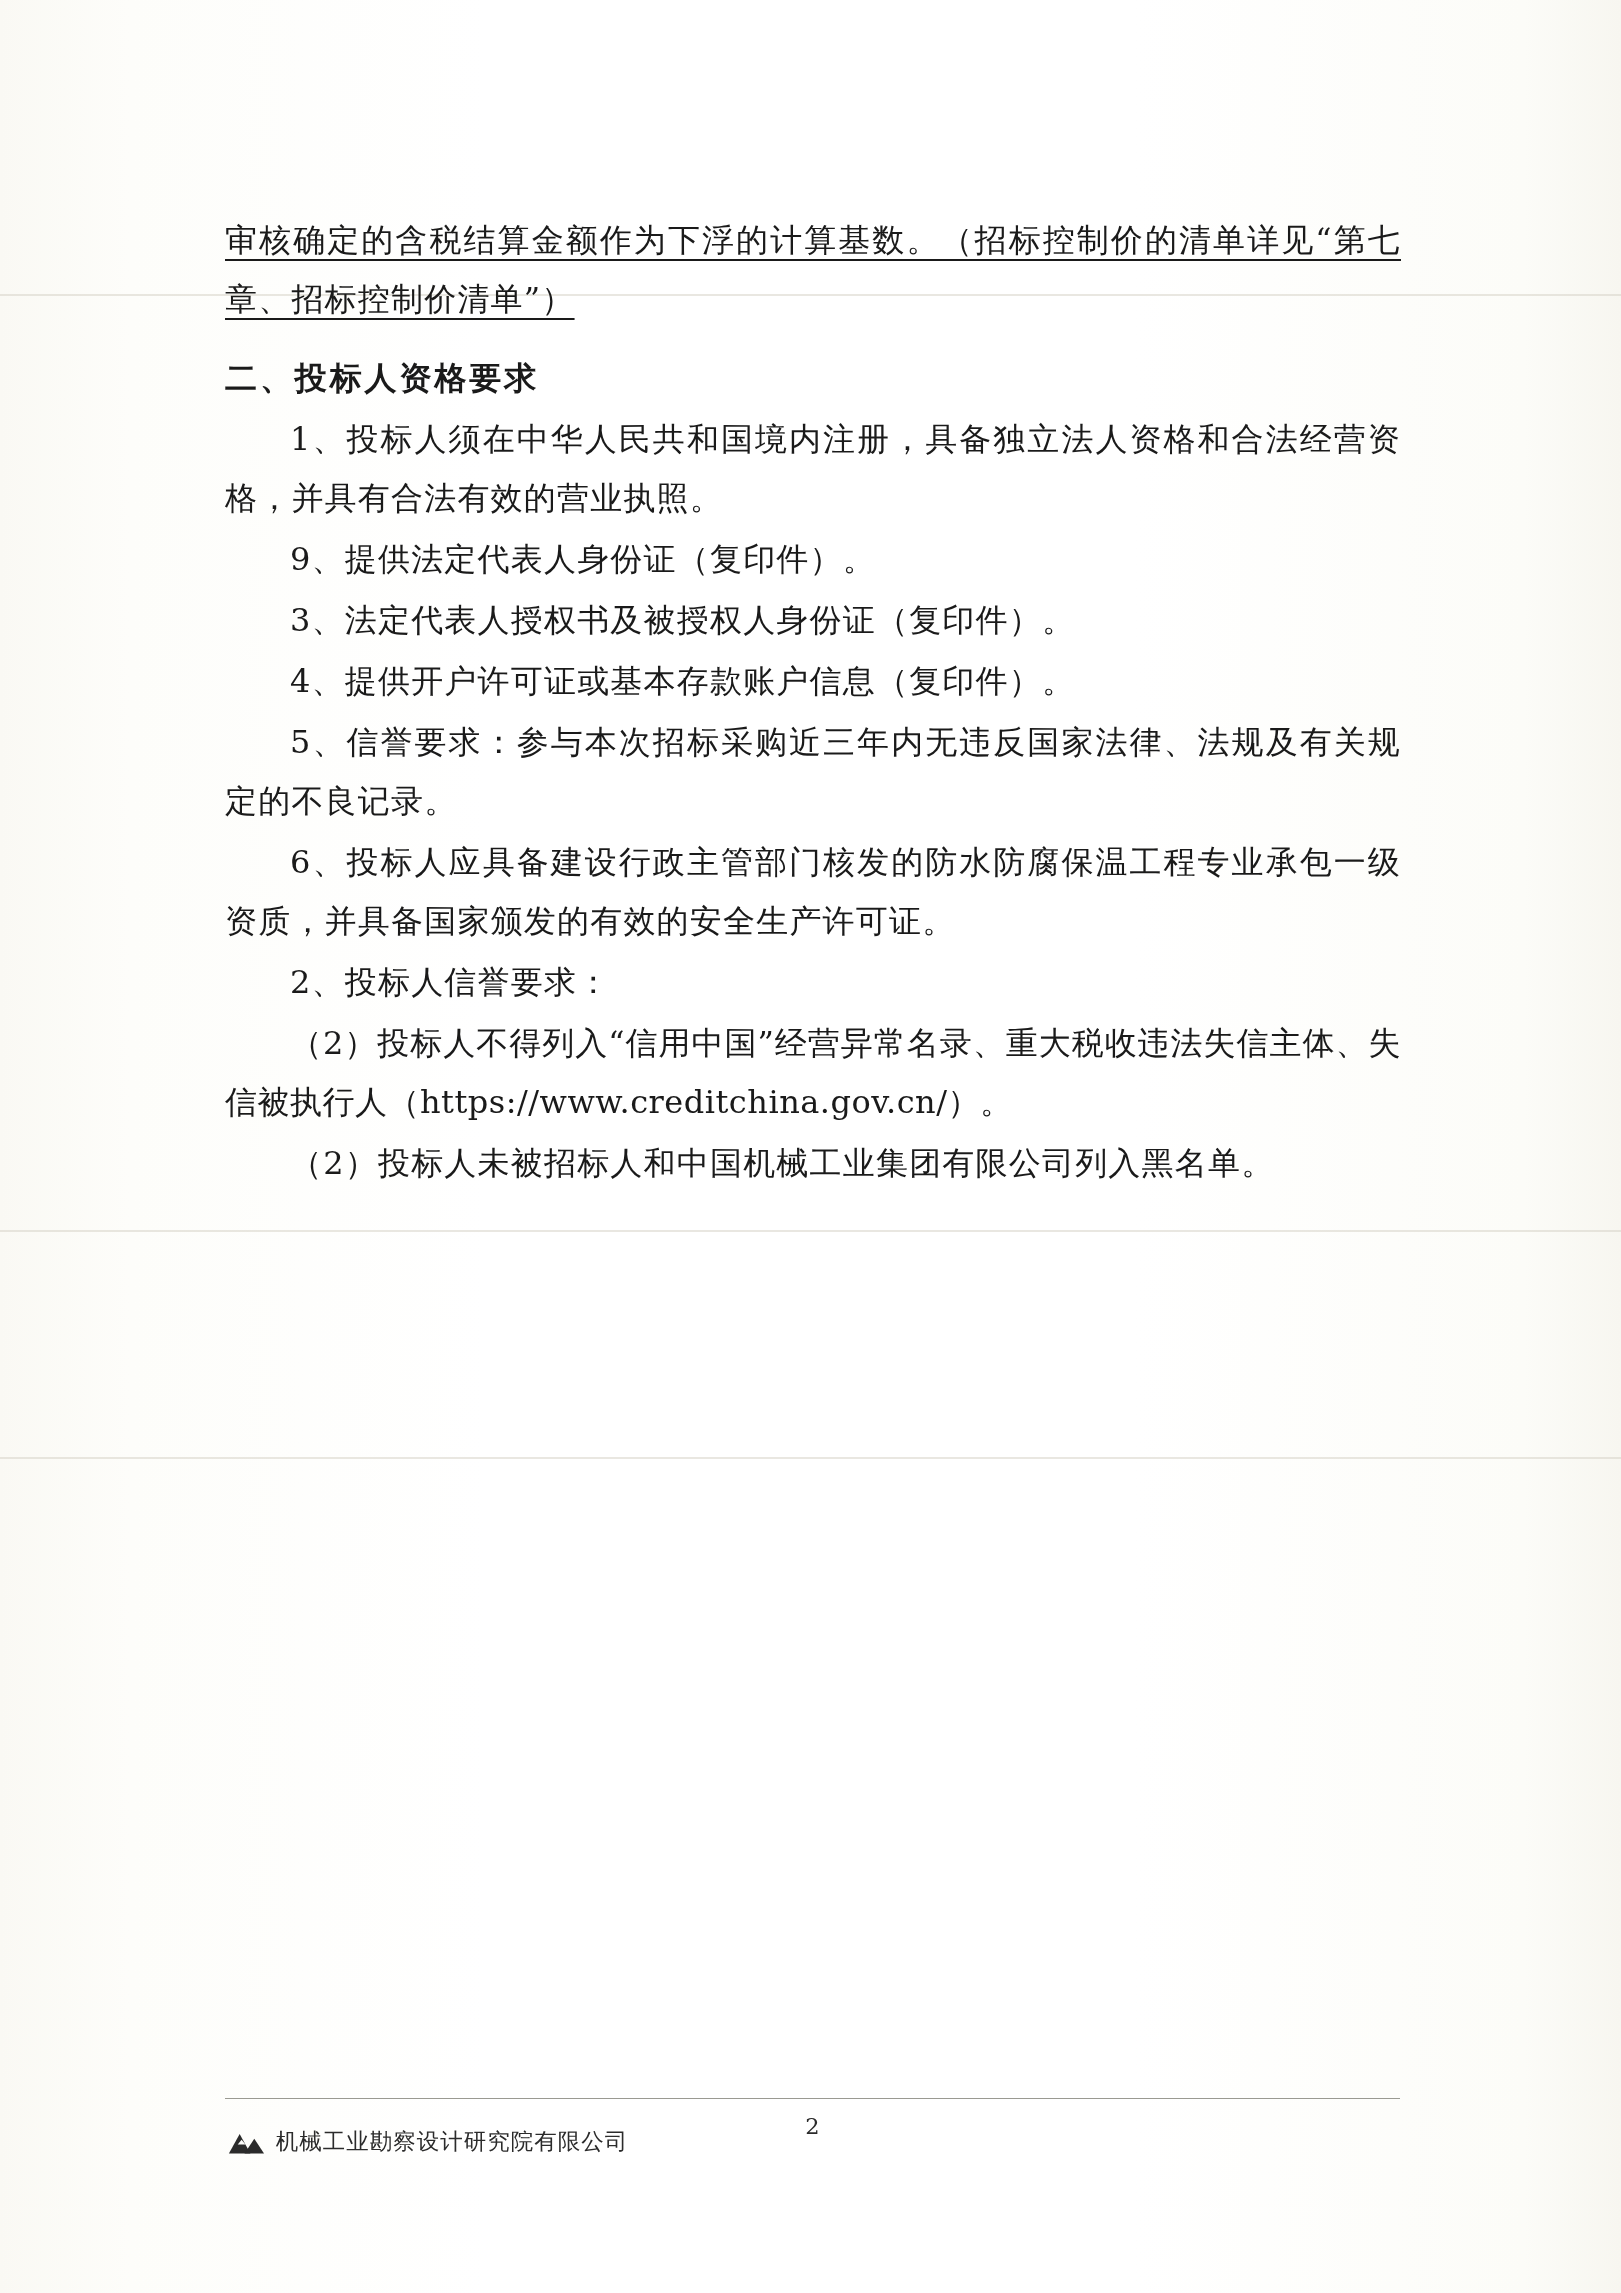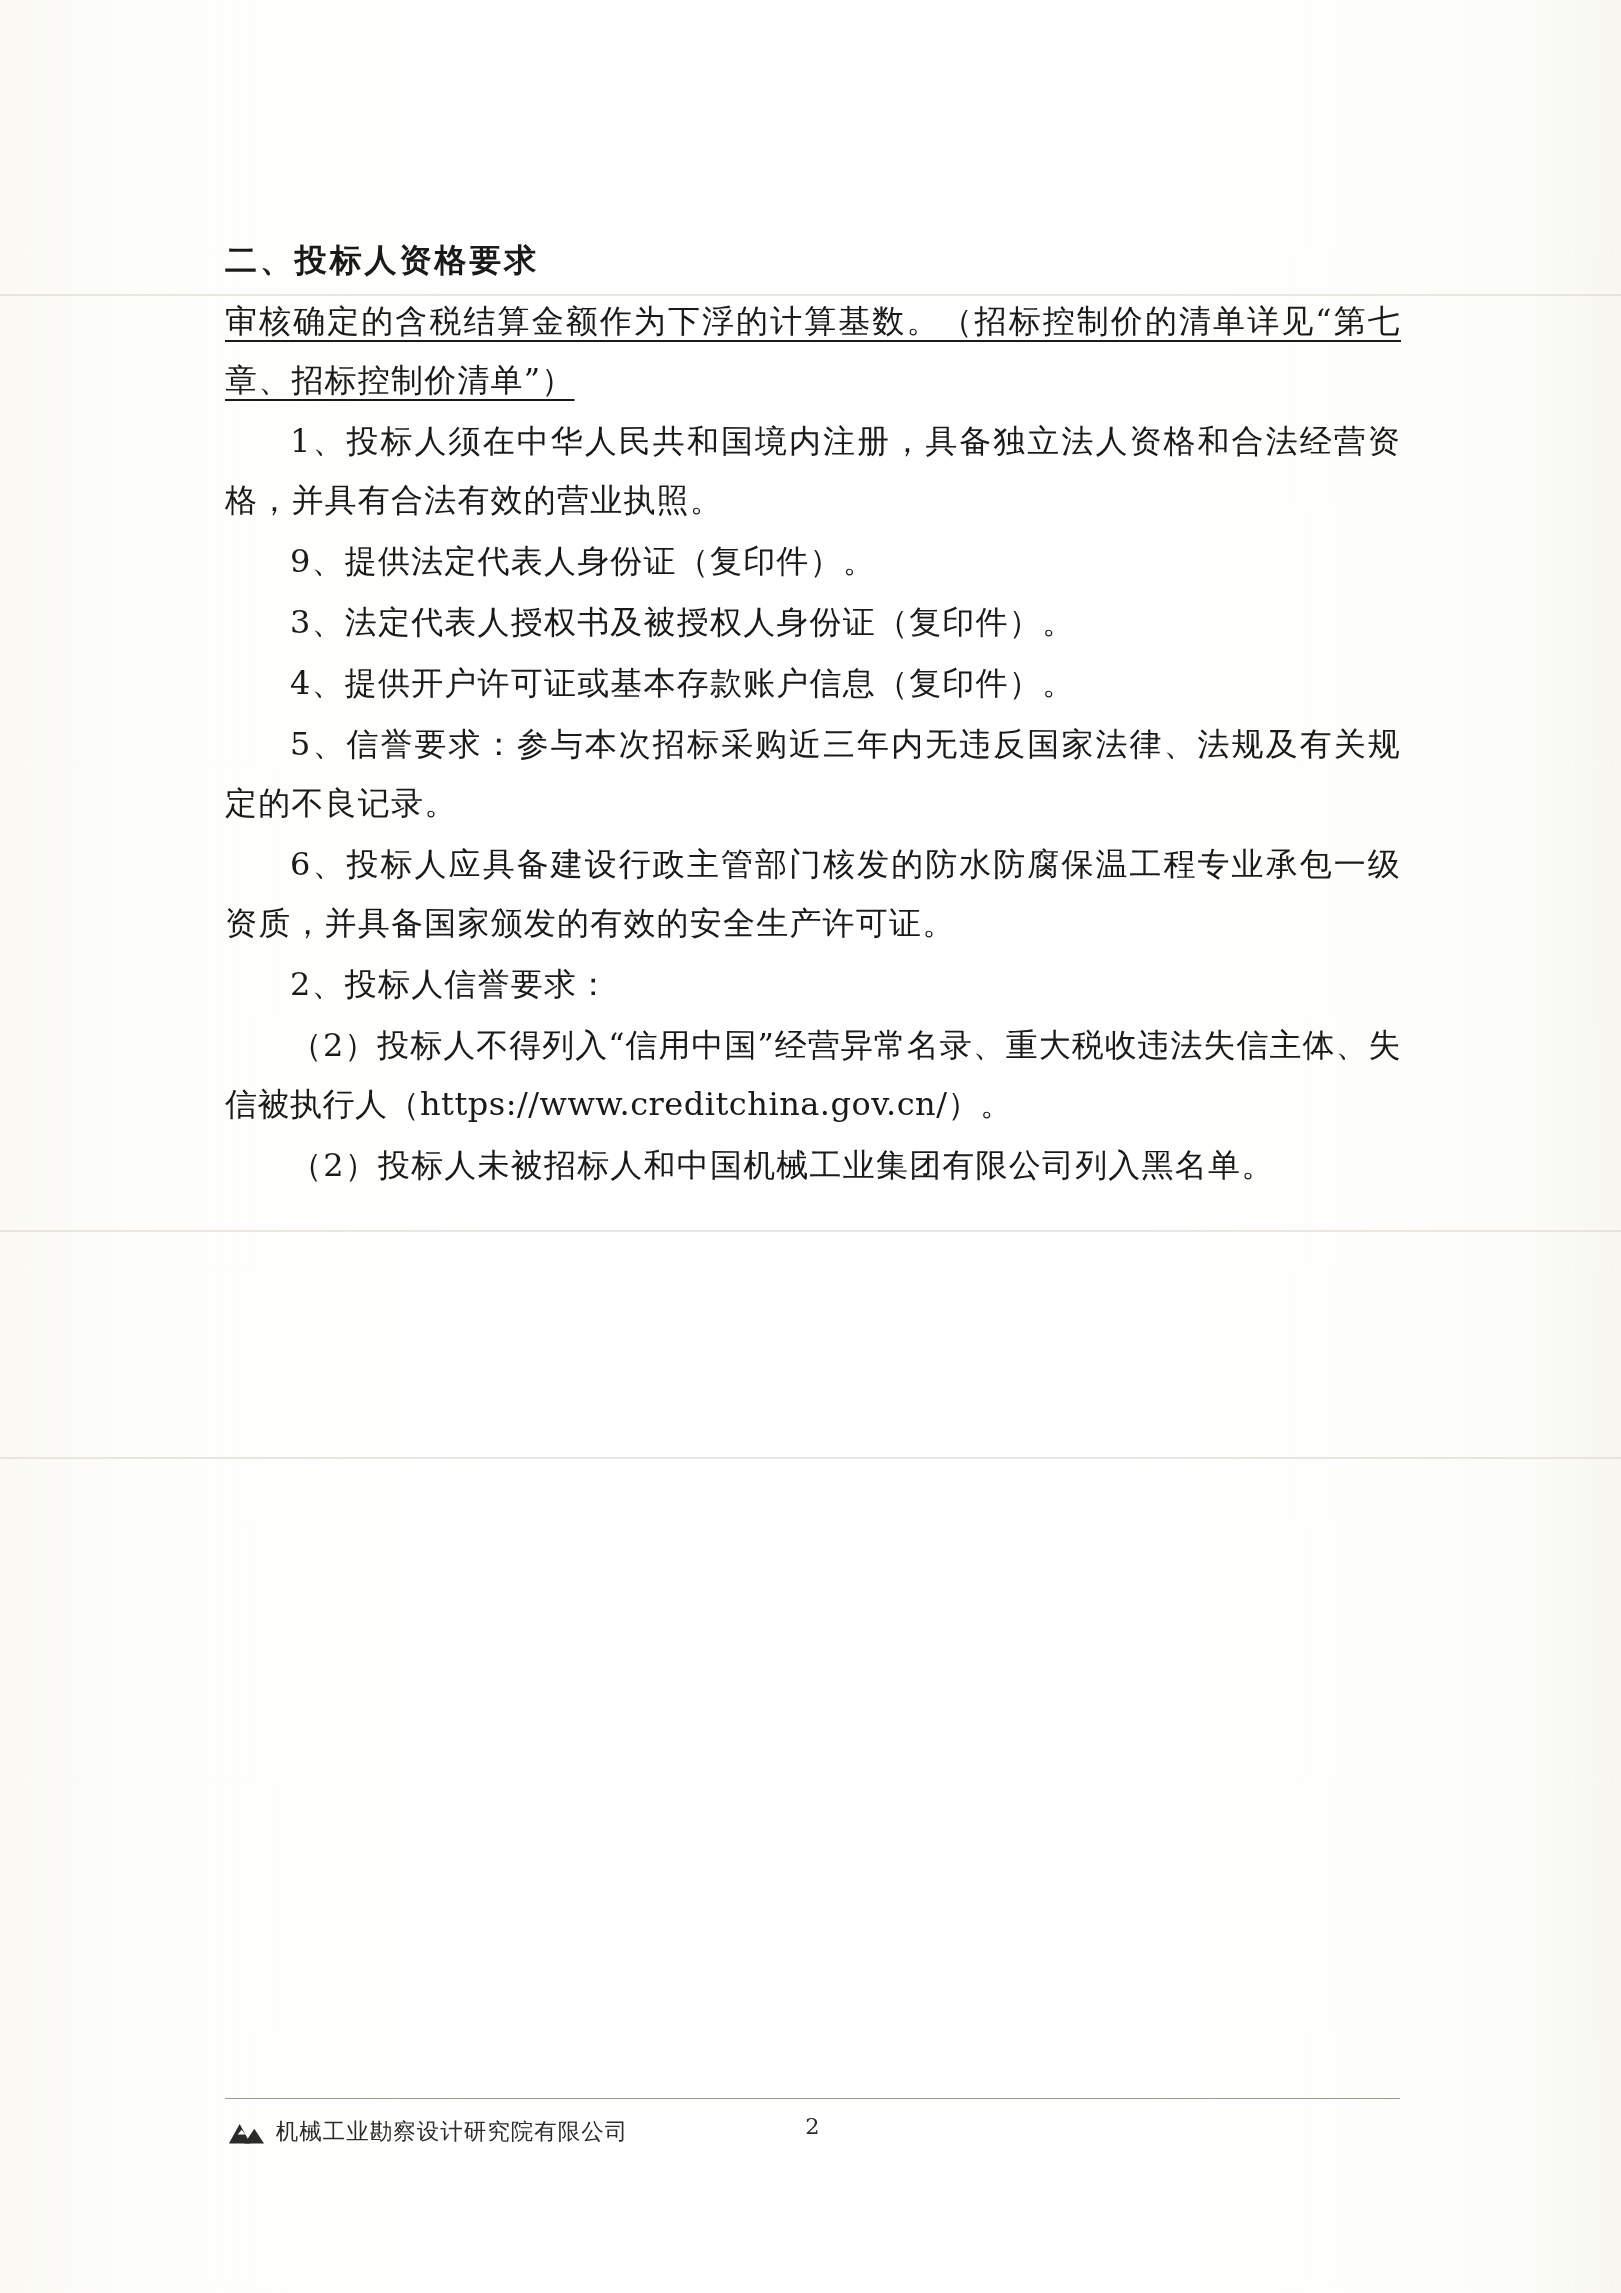--- a/index.html
+++ b/index.html
@@ -72,21 +72,21 @@
     font-family: "DejaVu Serif", serif;
     letter-spacing: 0.5px;
   }
   
   .footer {
     position: absolute;
     left: 225px;
     right: 221px;
     top: 2098px;
     border-top: 1.5px solid #9a9a92;
-    padding-top: 17px;
+    padding-top: 27px;
     display: flex;
     align-items: center;
   }
   .footer-logo {
     width: 41px;
     height: 27.4px;
     margin-right: 9.8px;
     flex: 0 0 auto;
   }
   .footer-text {
@@ -109,23 +109,23 @@
 <body>
 
 <div class="page">
   <div class="scan-tint"></div>
   <div class="scan-line" style="top:294px;"></div>
   <div class="scan-line" style="top:1230px;"></div>
   <div class="scan-line" style="top:1457px;"></div>
 
   <div class="content">
 
+    <p class="para underline-block">审核确定的含税结算金额作为下浮的计算基数。（招标控制价的清单详见“第七章、招标控制价清单”）</p>
+
     <p class="para section-head">二、投标人资格要求</p>
-
-    <p class="para underline-block">审核确定的含税结算金额作为下浮的计算基数。（招标控制价的清单详见“第七章、招标控制价清单”）</p>
 
 
     <p class="para indent">1、投标人须在中华人民共和国境内注册，具备独立法人资格和合法经营资格，并具有合法有效的营业执照。</p>
 
     <p class="para indent">9、提供法定代表人身份证（复印件）。</p>
 
     <p class="para indent">3、法定代表人授权书及被授权人身份证（复印件）。</p>
 
     <p class="para indent">4、提供开户许可证或基本存款账户信息（复印件）。</p>
 

